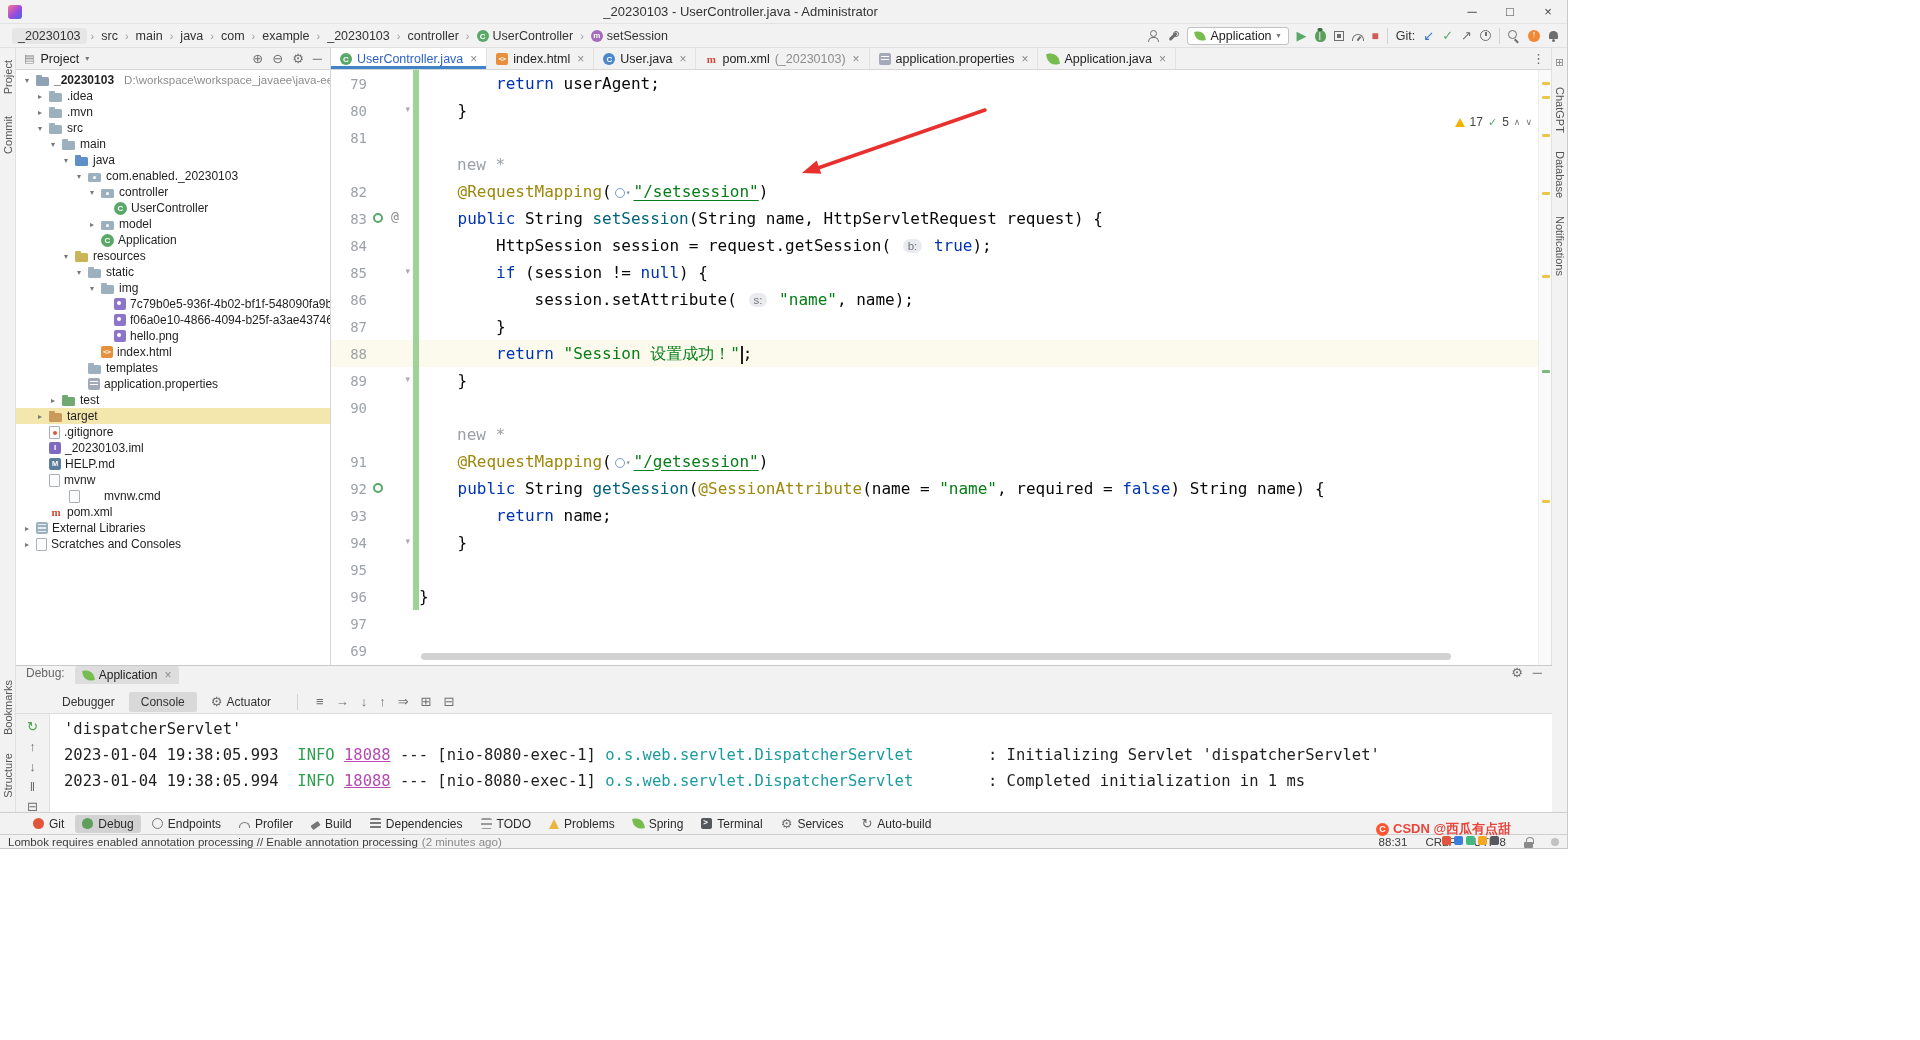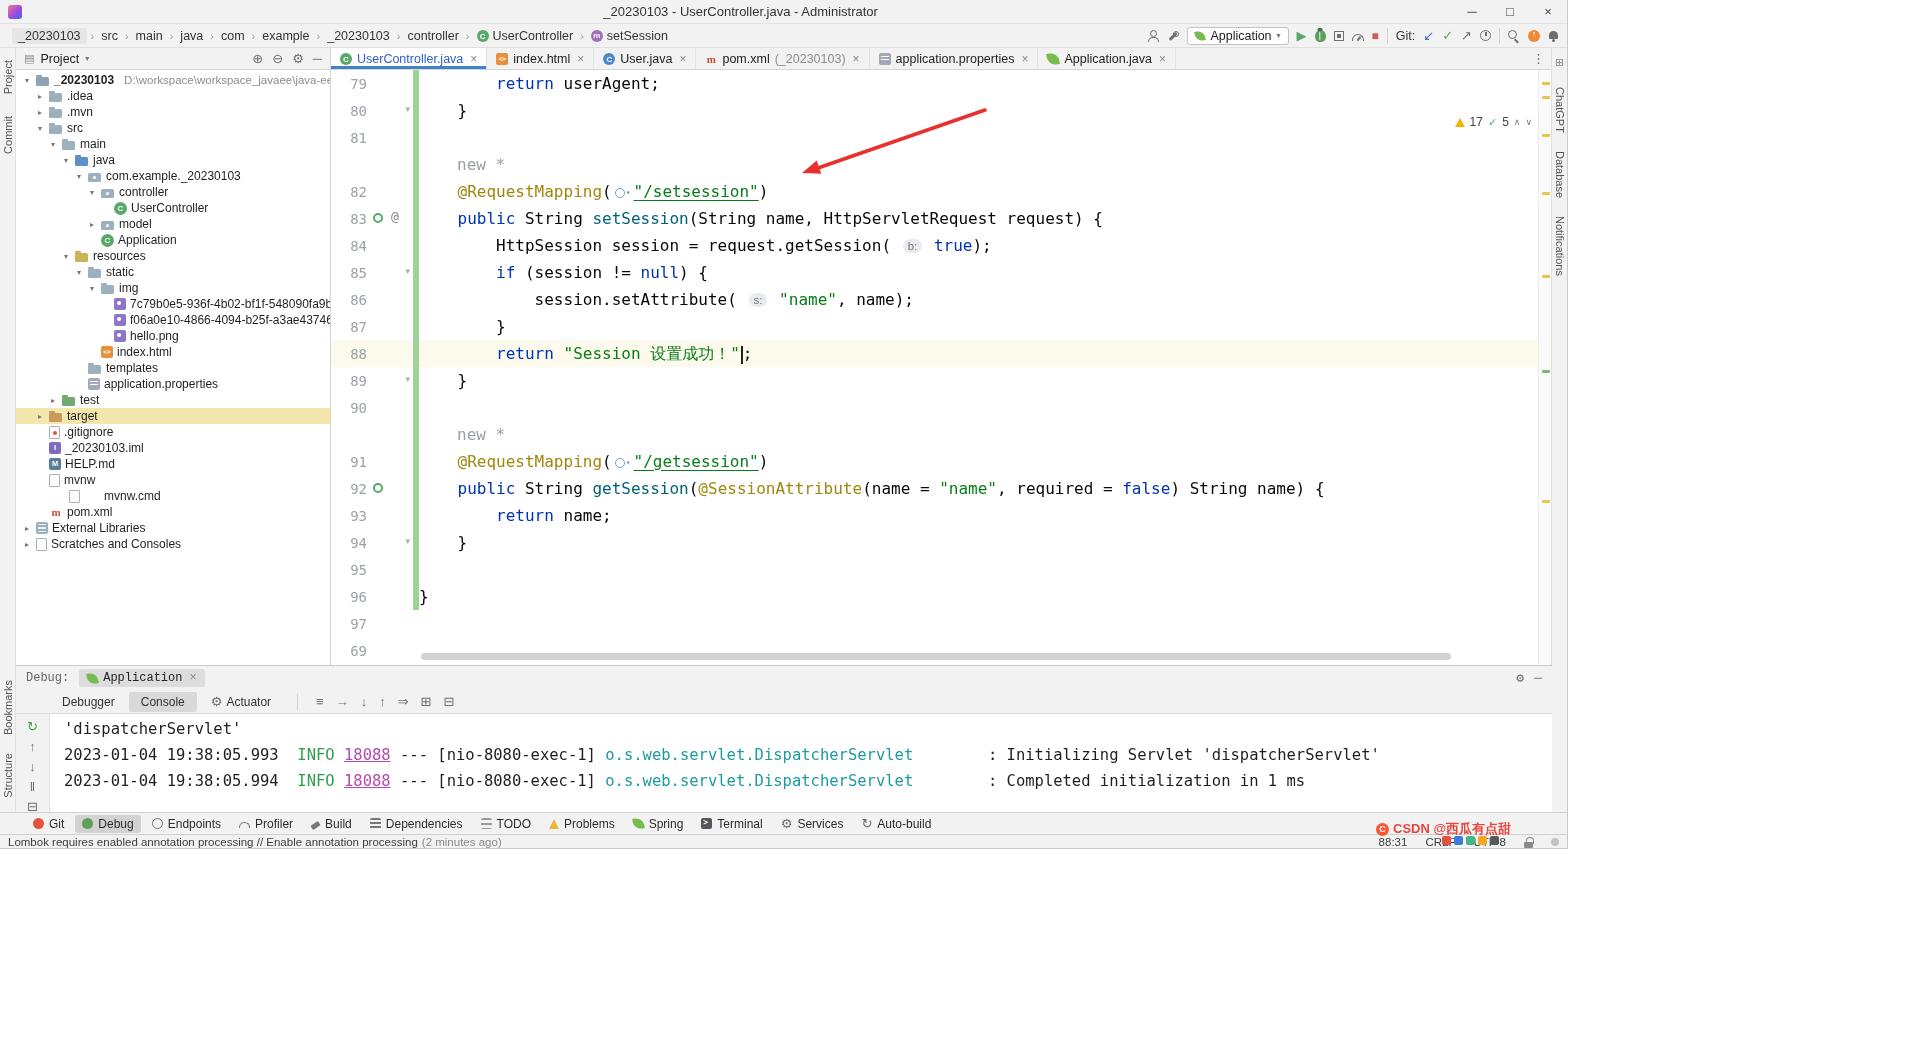--- a/index.html
+++ b/index.html
@@ -142,21 +142,21 @@
   .etick { position:absolute; left:3px; width:8px; height:3px; background:#e8c64c; border-radius:1px; }
   .etick.g { background:#7cb97c; }
   .inspect { position:absolute; top:4px; right:20px; display:flex; align-items:center; gap:5px; font-size:12px; color:#454545; z-index:6;margin-top:41px; }
   .warn-tri { width:0; height:0; border-left:5.5px solid transparent; border-right:5.5px solid transparent; border-bottom:9.5px solid #f0b400; }
   .okchk { color:#59a869; font-size:11px; }
   .insp-ch { color:#777; font-size:9px; }
   #arrow { position:absolute; left:0; top:0; width:1568px; height:849px; pointer-events:none; z-index:40; }
 
   
   #debug { position:absolute; left:16px; top:665px; width:1536px; height:147px; background:#f2f2f2; border-top:1px solid #c9c9c9; }
-  .dhead { height:24px; display:flex; align-items:center; padding:0 10px;font-family:Liberation Mono, monospace; }
+  .dhead { height:24px; display:flex; align-items:flex-start; padding:0 10px; }
   .dhead-label { font-size:12px; color:#666; }
   .dsession { display:flex; align-items:center; gap:5px; margin-left:10px; padding:2px 8px; background:#dddddd; border-radius:3px 3px 0 0; font-size:12px; color:#222; }
   .dhead-right { margin-left:auto; display:flex; gap:10px; }
   .dtabs { height:24px; display:flex; align-items:center; border-bottom:1px solid #dcdcdc; padding-left:34px; gap:2px; }
   .dtab { padding:3px 12px; font-size:12px; color:#333; border-radius:2px; display:flex; gap:4px; align-items:center; }
   .dtab.active { background:#d9d9d9; }
   #dico { display:flex; gap:12px; margin-left:16px; align-items:center; }
   .dstrip { position:absolute; left:0; top:48px; bottom:0; width:34px; border-right:1px solid #e0e0e0; background:#f2f2f2; display:flex; flex-direction:column; align-items:center; gap:7px; padding-top:6px; }
   .dstrip .tico { font-size:13px; }
   .tico-rerun { color:#4ea24e; }
@@ -376,21 +376,21 @@
           <span class="tlabel">main</span>
         </div>
         <div class="trow" style="padding-left: 45px;">
           <span class="tchev">▾</span>
           <span class="fi ti-folder-java tfold"></span>
           <span class="tlabel">java</span>
         </div>
         <div class="trow" style="padding-left: 58px;">
           <span class="tchev">▾</span>
           <span class="fi ti-package tpack"></span>
-          <span class="tlabel">com.example._20230103</span>
+          <span class="tlabel">com.enabled._20230103</span>
         </div>
         <div class="trow" style="padding-left: 71px;">
           <span class="tchev">▾</span>
           <span class="fi ti-package tpack"></span>
           <span class="tlabel">controller</span>
         </div>
         <div class="trow" style="padding-left: 84px;">
           <span class="tchev"></span>
           <span class="fi ti-class-green"></span>
           <span class="tlabel">UserController</span>

